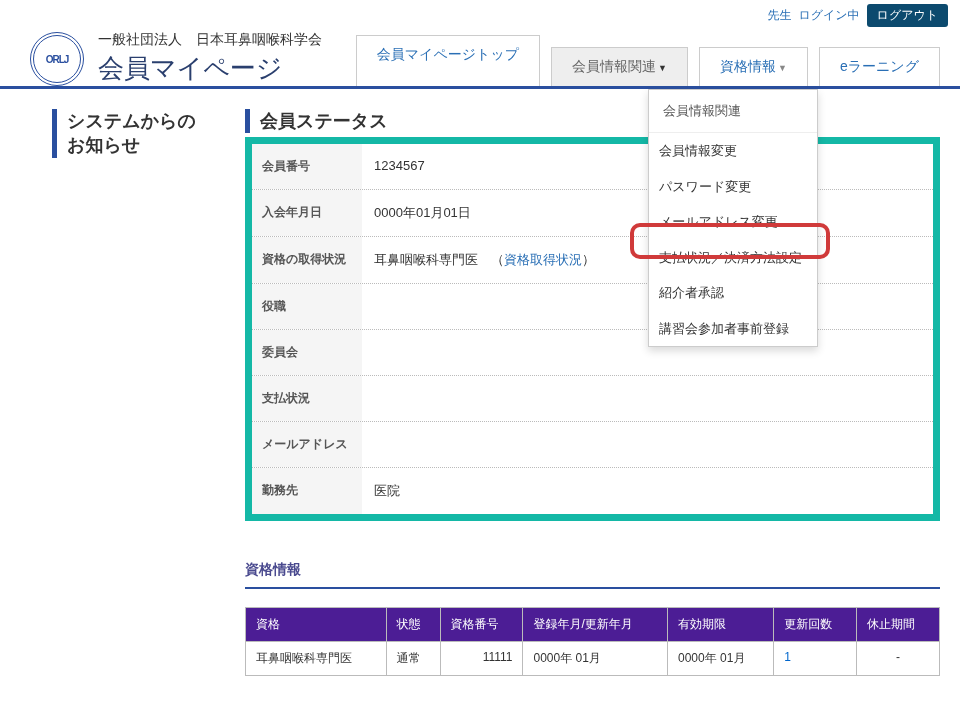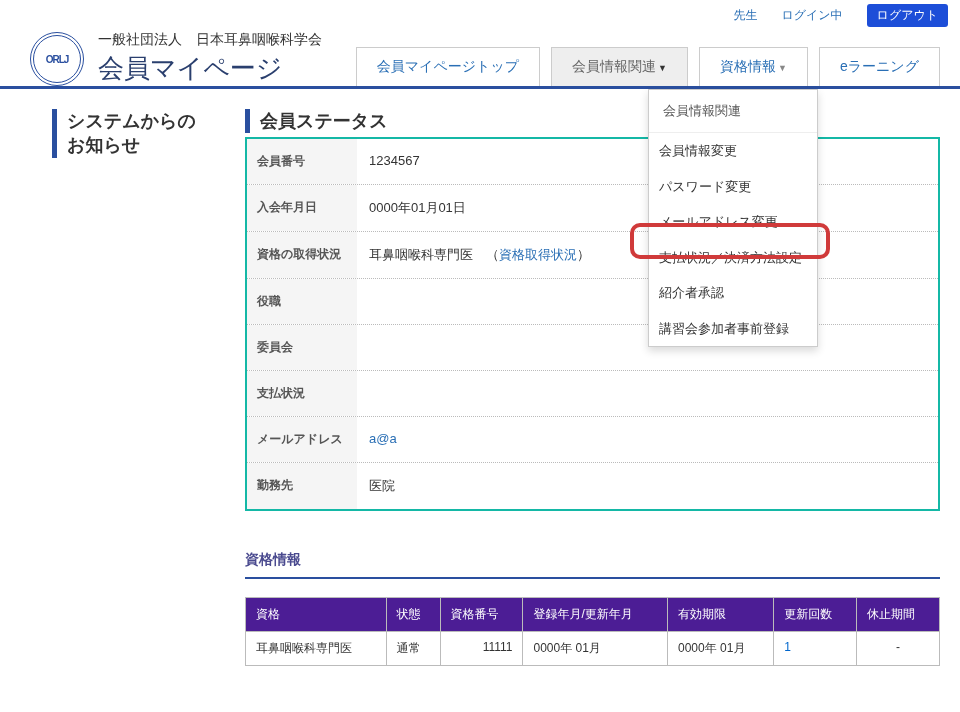--- a/index.html
+++ b/index.html
@@ -10,25 +10,25 @@
       background: #fff;
       width: 960px;
     }
     a { color: #0066cc; text-decoration: none; }
 
     .top-bar {
       display: flex;
       justify-content: flex-end;
       align-items: center;
       padding: 4px 12px;
-      gap: 24px;
+      gap: 7px;
       font-size: 12px;
     }
     .top-bar .logout-btn {
-      background: #1d4ed8;
+      background: #0c4a6e;
       color: #fff;
       border: none;
       border-radius: 3px;
       padding: 3px 10px;
       font-size: 12px;
       cursor: pointer;
     }
     .top-link { color: #2a6fb5; }
 
     .header-row {
@@ -63,21 +63,21 @@
       border: 1px solid #ccc;
       border-bottom: none;
       padding: 10px 20px;
       font-size: 14px;
       color: #2a6fb5;
       cursor: pointer;
       background: #fff;
       position: relative;
     }
     .nav-item.first { border-left: 1px solid #ccc; }
-    .nav-item + .nav-item { border-left: none; border-left: 1px solid #ccc; }
+    .nav-item + .nav-item { border-left: none; border-left: 1px solid #ccc; margin-top: 12px; }
     .nav-item.active { background: #eee; color: #666; }
     .nav-item .caret {
       font-size: 9px;
       margin-left: 2px;
       color: #888;
     }
     .nav-item .caret.open { color: #333; }
 
     .hr-main { border: none; border-top: 3px solid #2a4f9f; margin: 0; }
 
@@ -104,21 +104,21 @@
       flex: 1;
       padding: 20px 20px 0 8px;
     }
     .section-title {
       border-left: 5px solid #2a4f9f;
       padding-left: 10px;
       font-size: 18px;
       font-weight: bold;
       margin-bottom: 4px;
     }
-    .status-table { border: 2px solid #14b8a6; width: 100%; }
+    .status-table { border: 7px solid #14b8a6; width: 100%; }
     .status-row { display: flex; border-top: 1px dotted #bbb; }
     .status-row:first-child { border-top: none; }
     .status-label {
       background: #f5f5f5;
       width: 110px;
       padding: 14px 10px;
       font-size: 12px;
       color: #555;
       flex-shrink: 0;
       font-weight: bold;
@@ -274,21 +274,20 @@
       <div class="status-row">
         <div class="status-label">委員会</div>
         <div class="status-value"></div>
       </div>
       <div class="status-row">
         <div class="status-label">支払状況</div>
         <div class="status-value"></div>
       </div>
       <div class="status-row">
         <div class="status-label">メールアドレス</div>
-        <div class="status-value"><a>a@a</a></div>
       </div>
       <div class="status-row">
         <div class="status-label">勤務先</div>
         <div class="status-value">医院</div>
       </div>
     </div>
 
     <div class="sub-section">
       <div class="sub-title">資格情報</div>
       <table class="qual-table">

